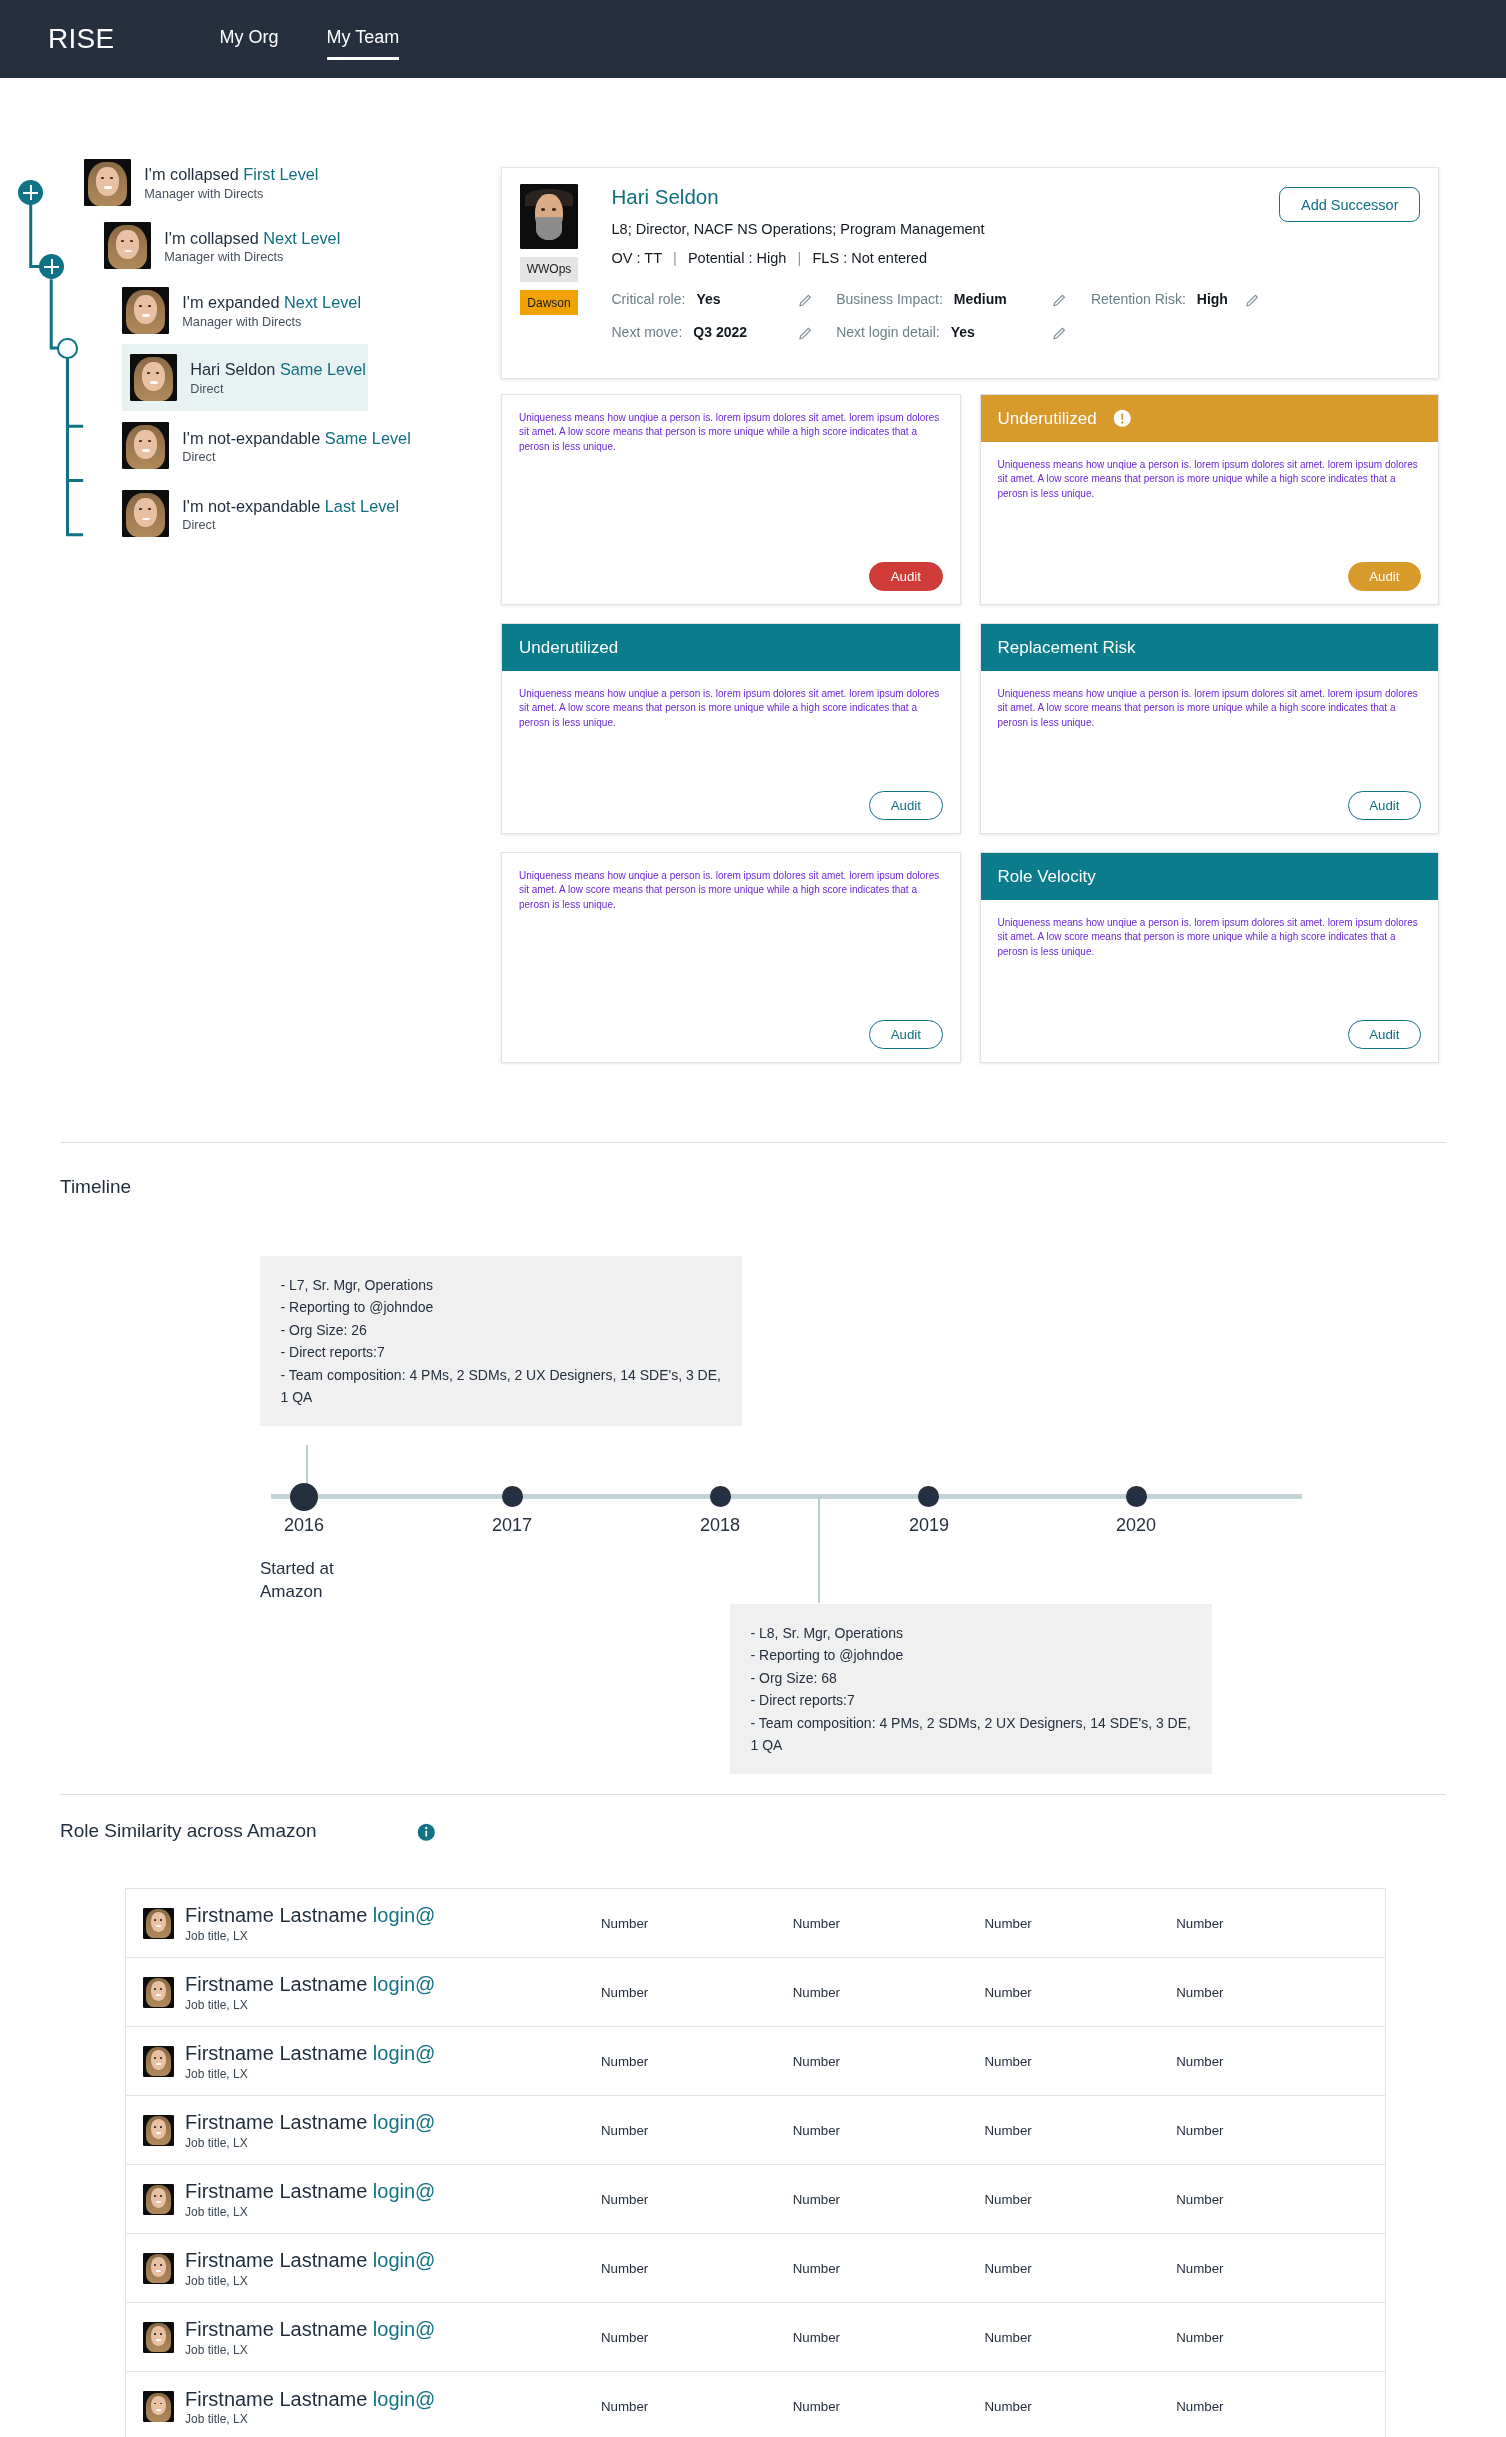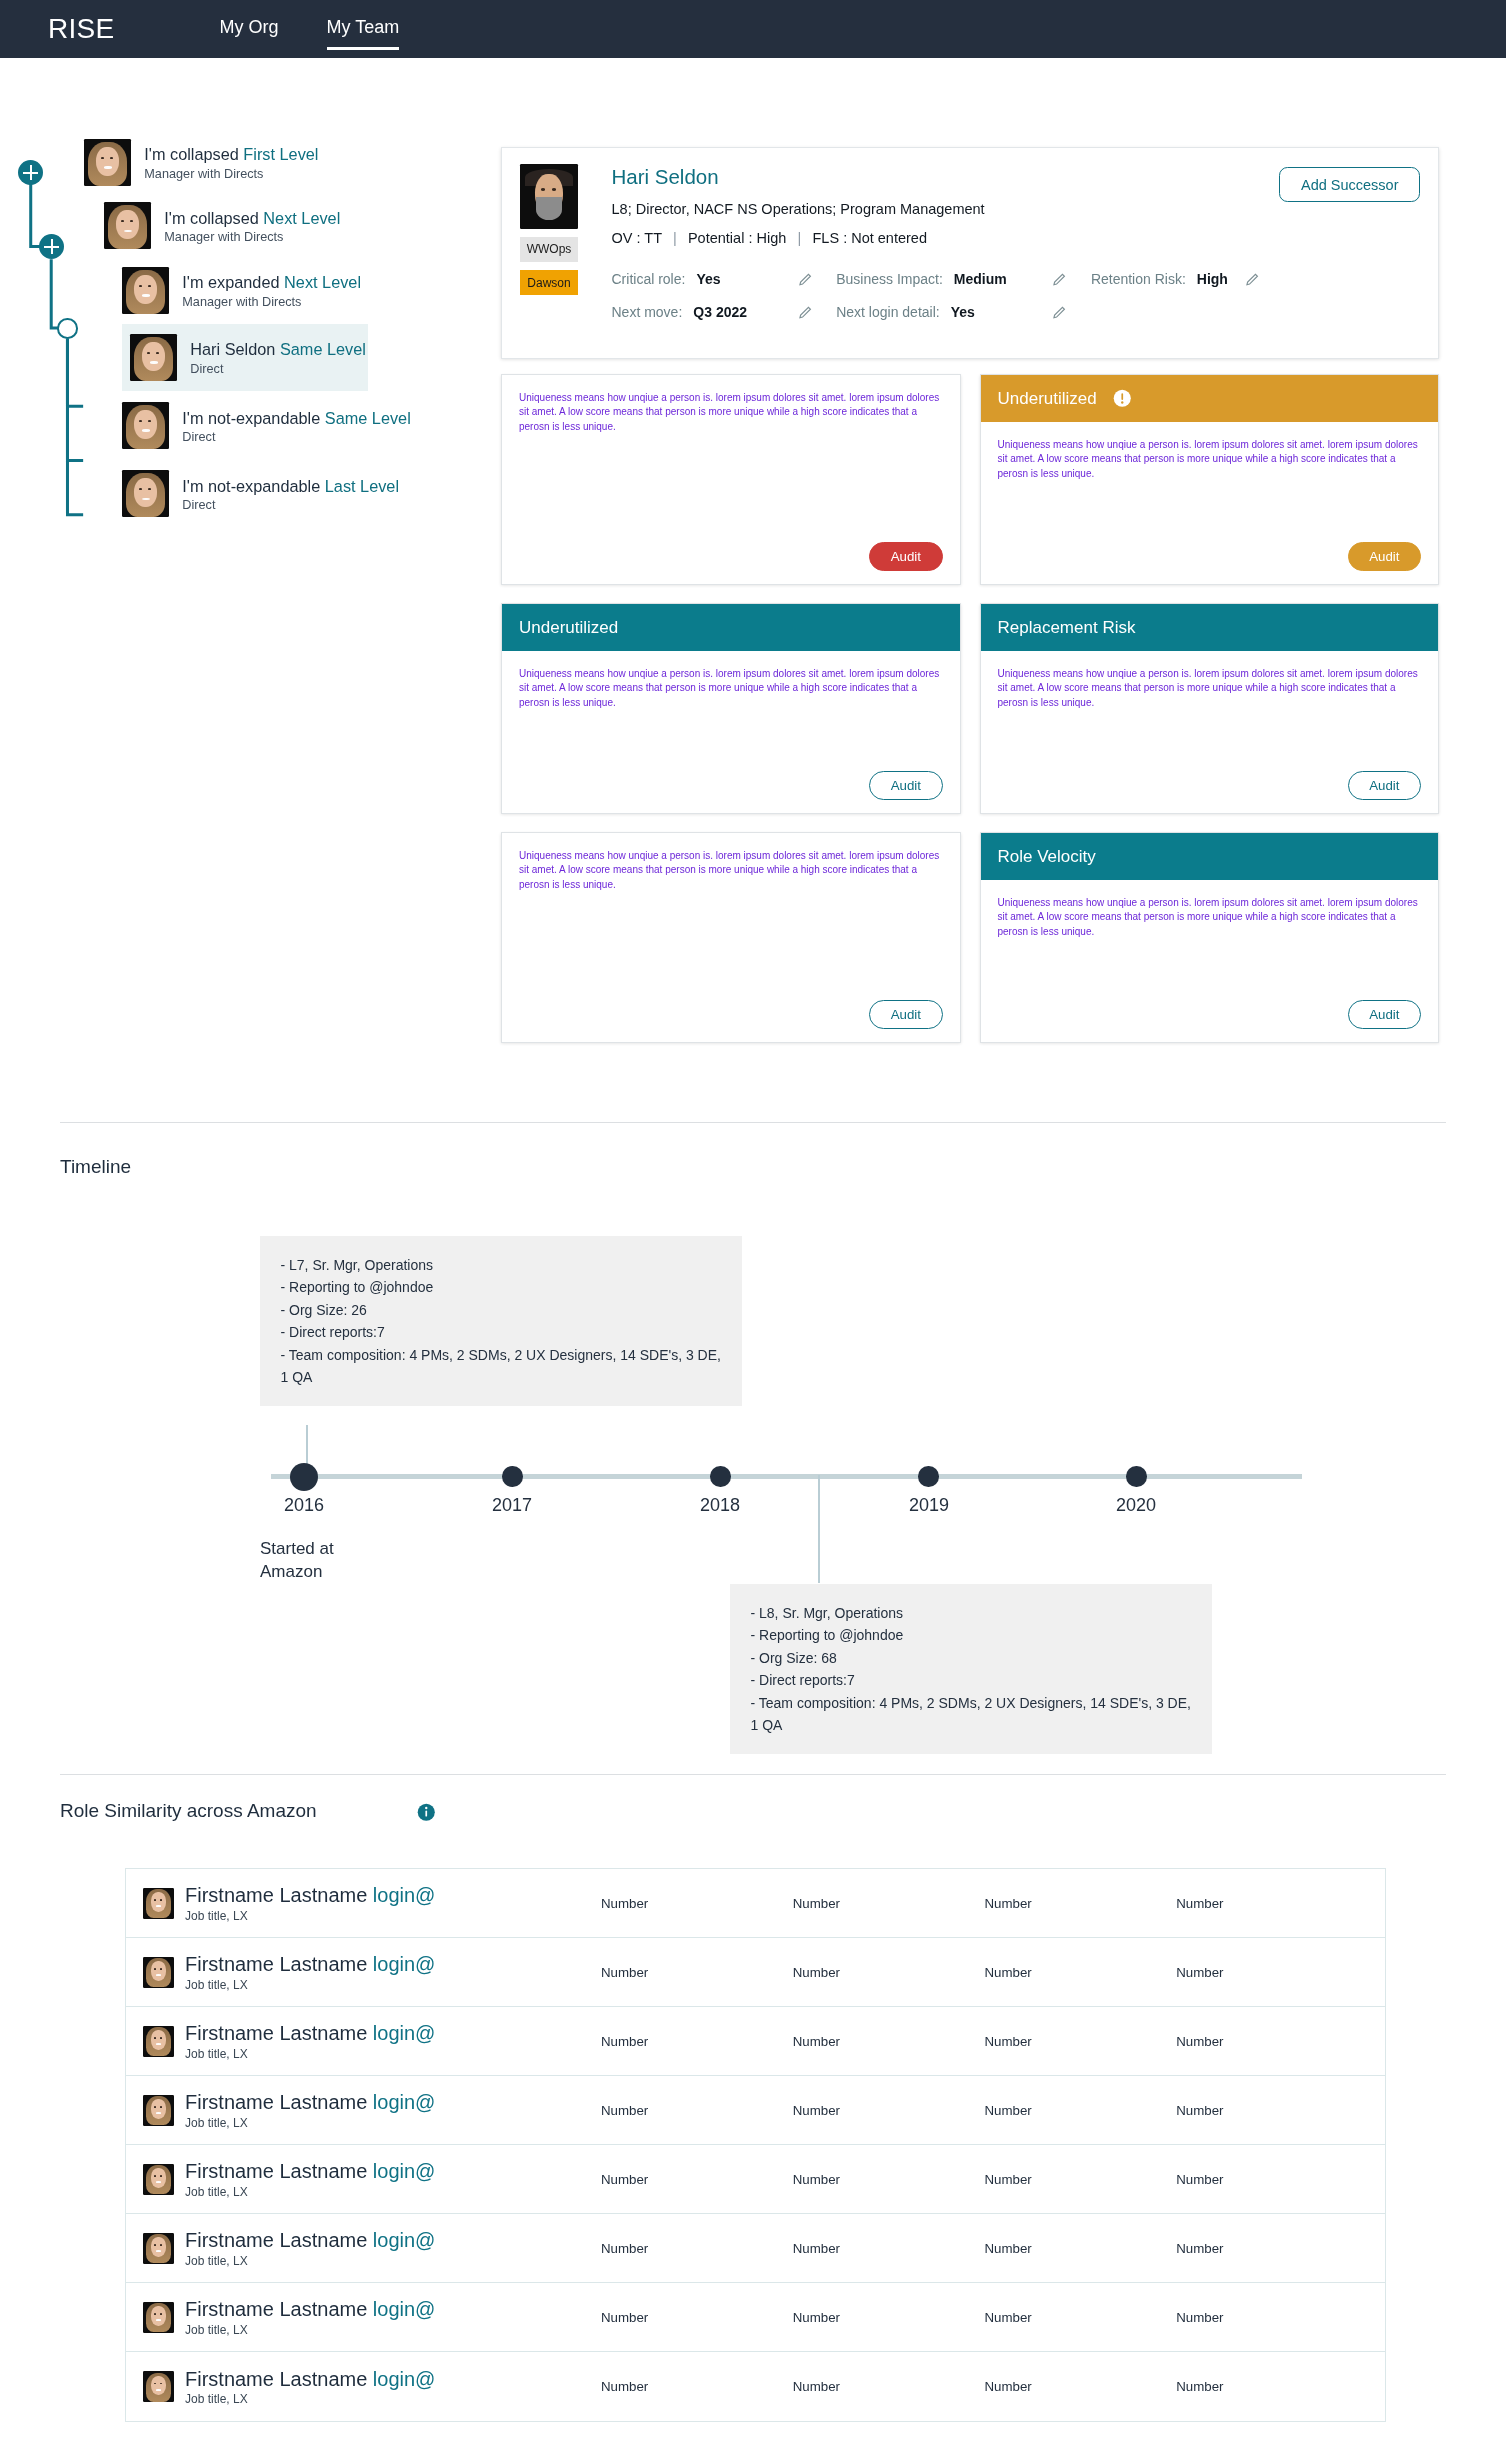--- a/index.html
+++ b/index.html
@@ -6,21 +6,21 @@
   html, body { width: 1507px; }
   body {
     font-family: "Liberation Sans", sans-serif;
     background: #ffffff;
     color: #1f2d3d;
     -webkit-font-smoothing: antialiased;
   }
 
   
   .topnav {
-    height: 58px;
+    height: 78px;
     background: #252f3e;
     display: flex;
     align-items: center;
     padding-left: 48px;
   }
   .brand {
     color: #ffffff;
     font-size: 28px;
     letter-spacing: 0.3px;
     margin-right: 105px;
@@ -151,21 +151,21 @@
   .badge.orange { background: #f0a202; color: #1a1a1a; }
   .profile-main { flex: 1; margin-left: 20.5px; position: relative; }
   .profile-name {
     font-size: 20.5px; color: #0f6f80; line-height: 1;
     margin-top: 3.6px; cursor: pointer;
   }
   .profile-title { font-size: 14.5px; color: #131a22; margin-top: 13.3px; }
   .profile-meta { font-size: 14.5px; color: #131a22; margin-top: 13.3px; }
   .profile-meta .sep { color: #8e9aa5; padding: 0 7.2px; }
   .attr-grid { margin-top: 25px; }
-  .attr-row { display: flex; align-items: flex-start; margin-bottom: 17px; }
+  .attr-row { display: flex; align-items: center; margin-bottom: 17px; }
   .attr { display: flex; align-items: center; }
   .attr-label { font-size: 14px; color: #6c8187; }
   .attr-value { font-size: 14px; color: #101820; font-weight: bold; margin-left: 11px; }
   .pencil { width: 15.7px; height: 15.7px; margin-left: 17px; cursor: pointer; display:inline-block;}
   .add-successor {
     position: absolute;
     right: 0; top: 3.6px;
     border: 1.8px solid #0f7285;
     color: #0f6f80;
     background: #ffffff;

